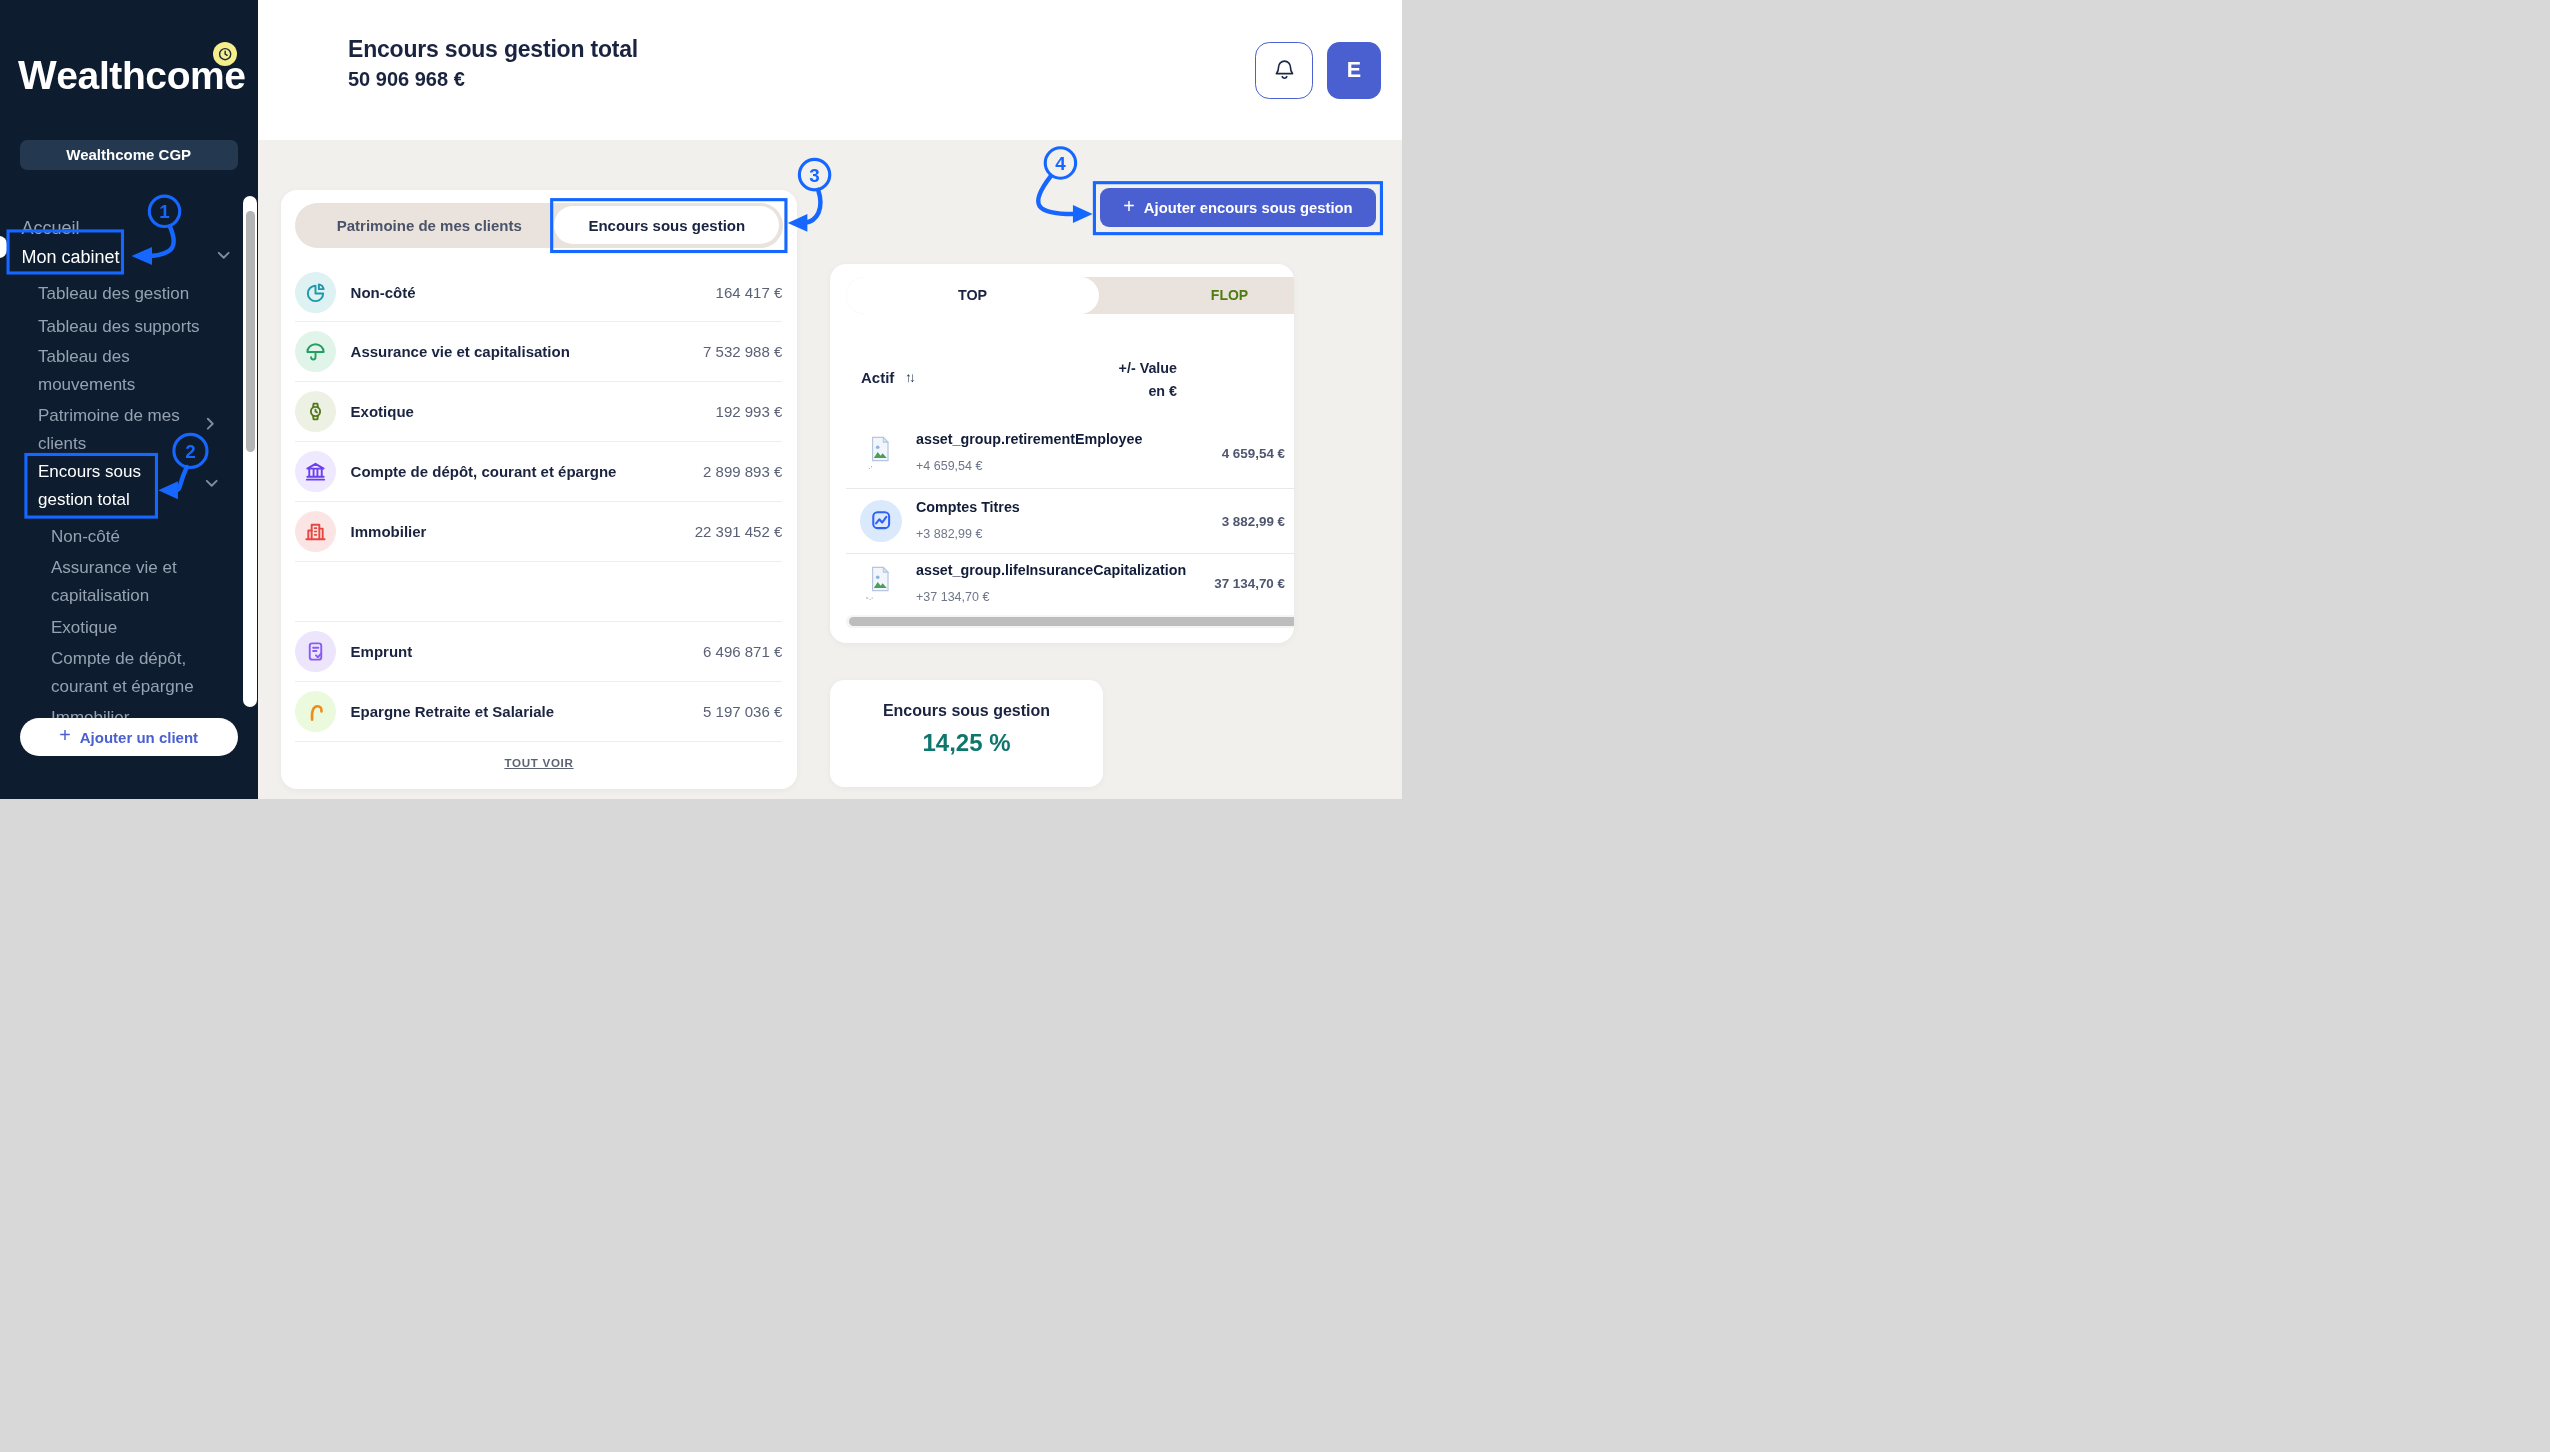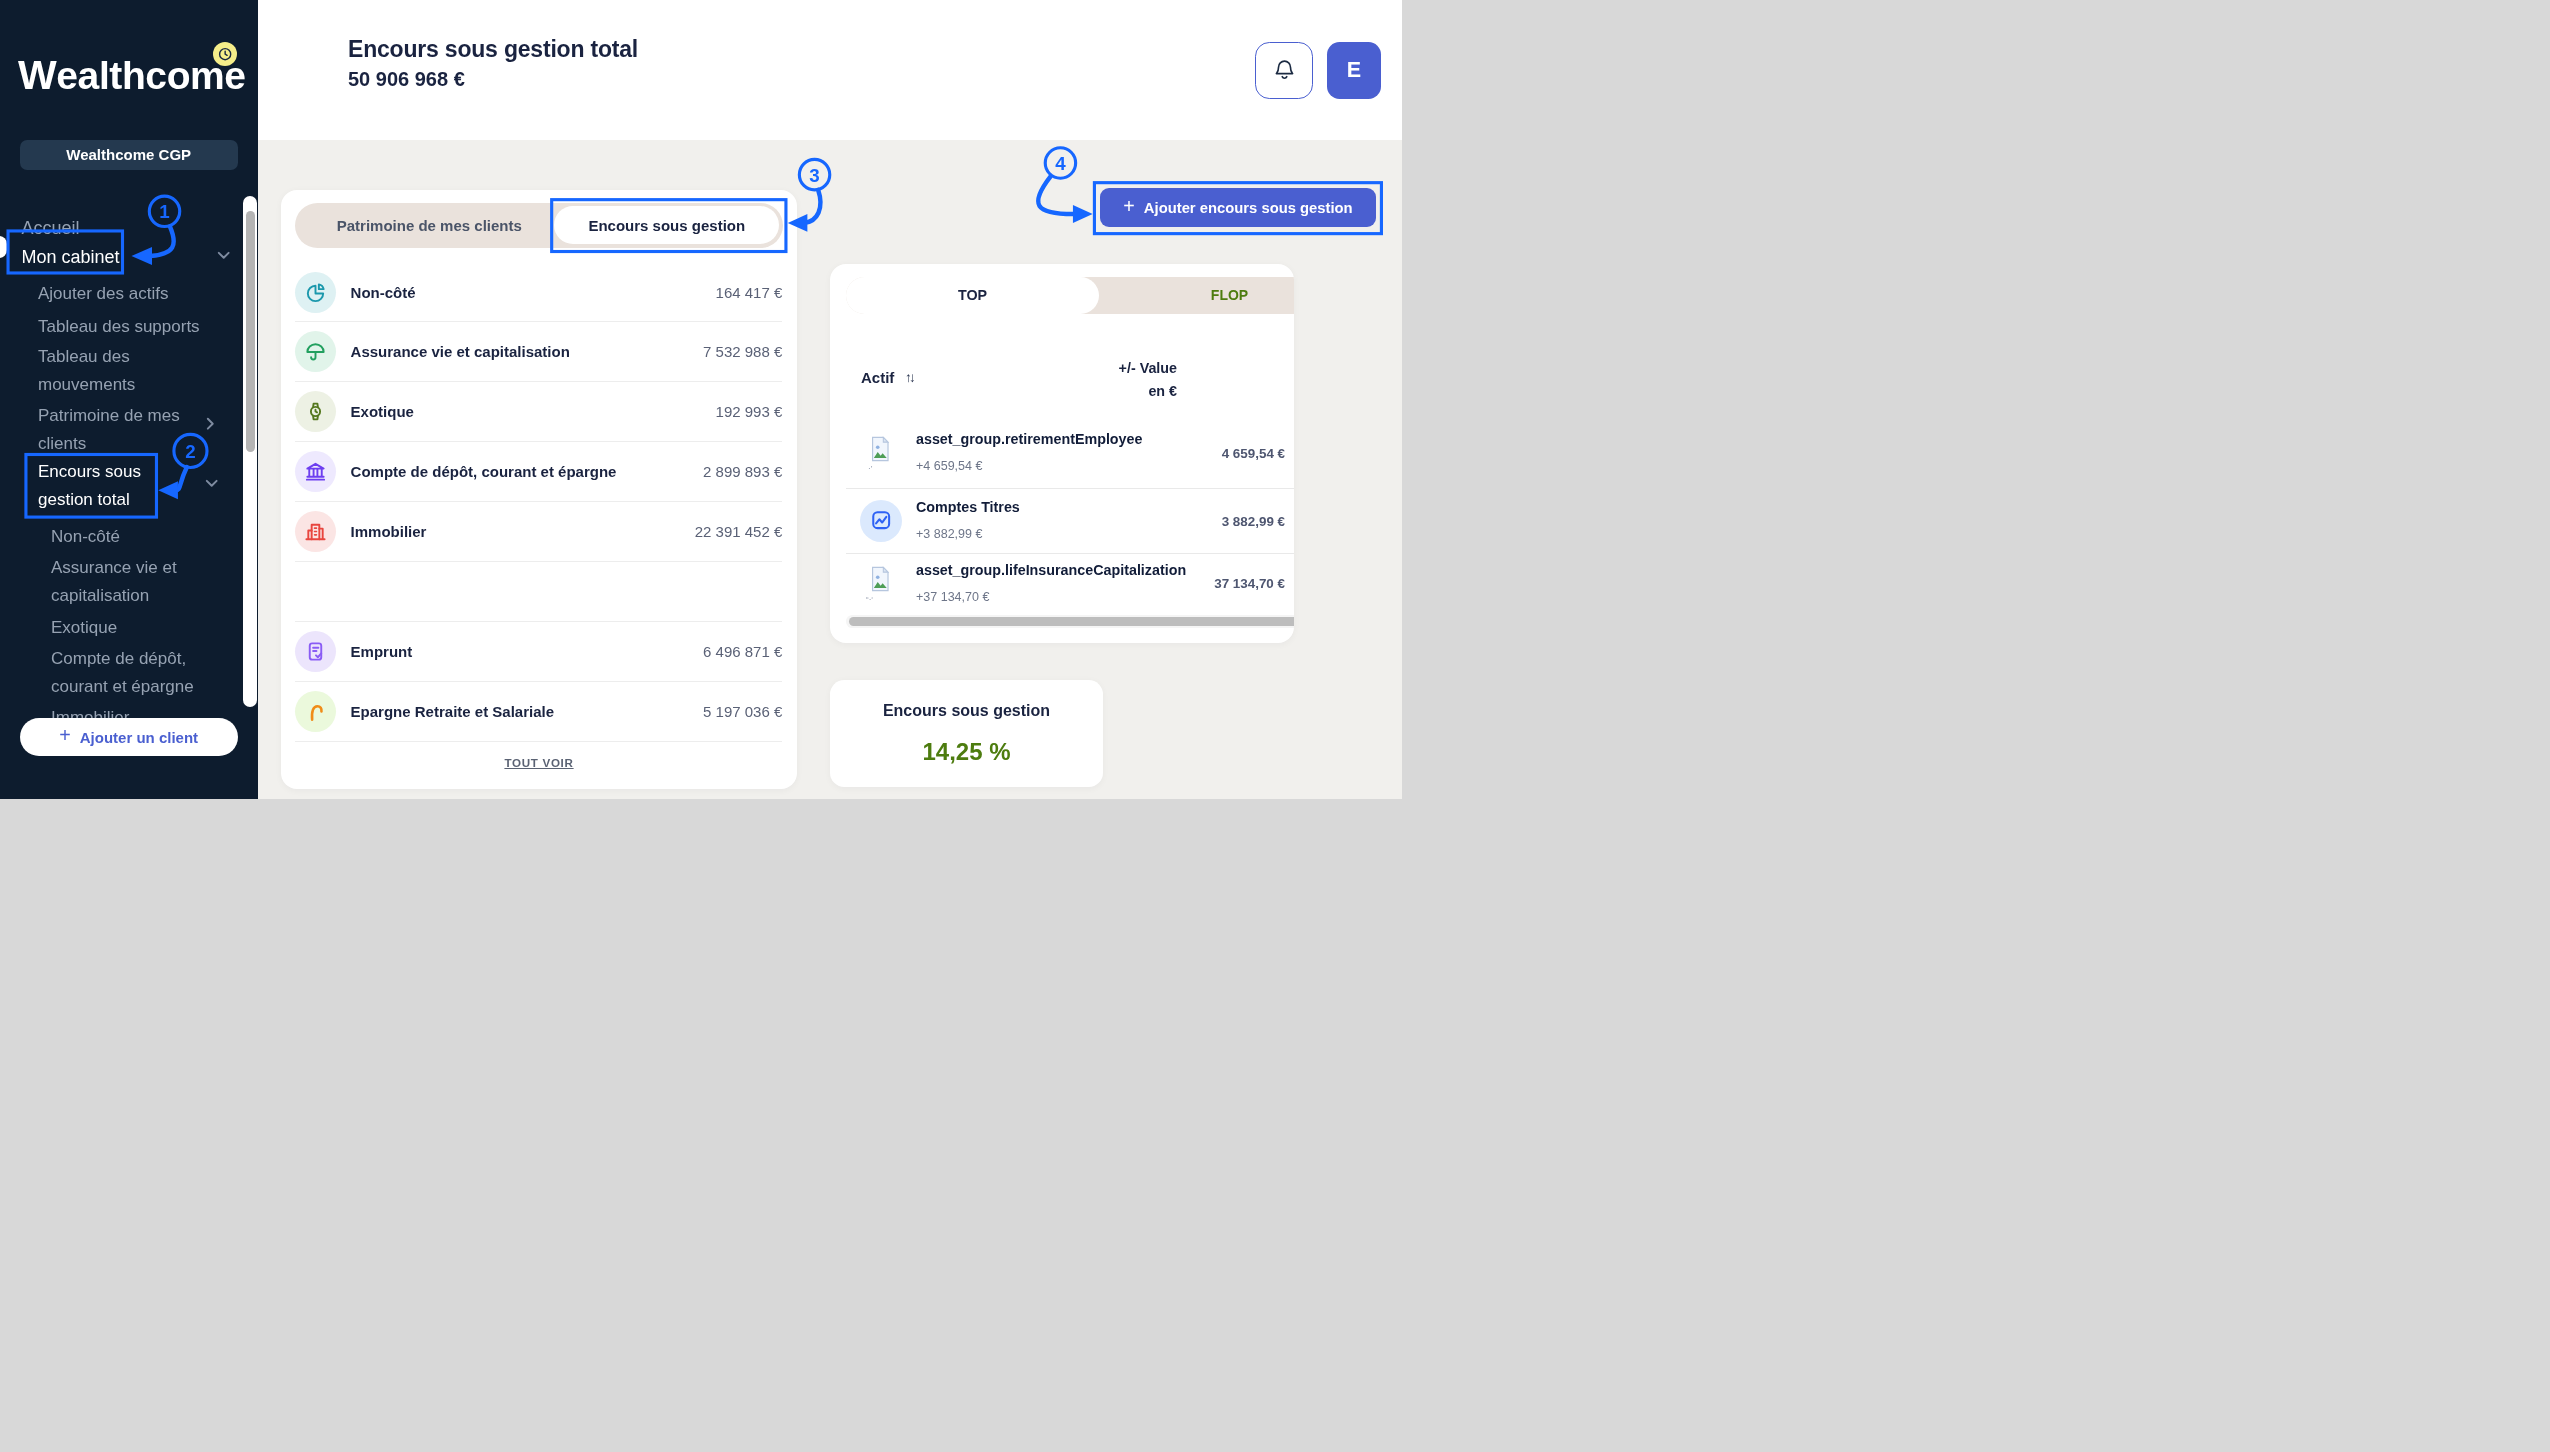--- a/index.html
+++ b/index.html
@@ -71,21 +71,21 @@
   .t-val{position:absolute;right:117px;font-size:13.4px;font-weight:600;color:#4E5670;white-space:nowrap;}
   .t-gain{position:absolute;left:511px;font-size:13.4px;font-weight:700;color:#3A54E4;white-space:nowrap;}
   .t-alt{position:absolute;font-size:8px;color:#8A93A6;}
   .imgcirc{position:absolute;width:42px;height:42px;border-radius:50%;background:#DBE9FD;
         display:flex;align-items:center;justify-content:center;}
   .hscroll-track{position:absolute;left:16px;top:351px;width:500px;height:12.5px;background:#f5f5f5;border-radius:6.3px;}
   .hscroll-thumb{position:absolute;left:2.7px;top:1.8px;width:462px;height:9px;background:#bdbdbd;border-radius:4.5px;cursor:pointer;}
 
   .kpi-card{left:830px;top:680px;width:273px;height:107px;border-radius:14.3px;text-align:center;}
   .kpi-label{margin-top:21.5px;font-size:16px;font-weight:700;color:#1A2340;}
-  .kpi-value{margin-top:18px;font-size:24px;font-weight:800;color:#4d7c0f;}
+  .kpi-value{margin-top:9px;font-size:24px;font-weight:800;color:#0f766e;}
 
   .add-encours{left:1100px;top:188px;width:276px;height:39px;background:#4A5FD0;border:none;border-radius:9px;
         color:#fff;font-size:14.8px;font-weight:700;display:flex;align-items:center;justify-content:center;gap:9px;
         cursor:pointer;z-index:6;}
 
   .annot{left:0;top:0;width:1402px;height:799px;z-index:40;pointer-events:none;}
   .annot text{font-family:"Liberation Sans",sans-serif;font-weight:800;font-size:21px;fill:#1667FF;}
 </style>
 </head>
 <body>
@@ -102,21 +102,21 @@
     </div>
     <div class="abs org-badge">Wealthcome CGP</div>
 
     <div class="abs nav-item lvl0" style="left:21.5px;top:214px;">Accueil</div>
     <div class="abs nav-item lvl0 active" style="left:21.5px;top:243px;">Mon cabinet</div>
     <div class="abs" style="left:217px;top:247px;">
       <svg width="13.4" height="9" viewBox="0 0 15 10">
           <polyline points="2,2 7.5,7.5 13,2" fill="none" stroke="#7E8BA0" stroke-width="2.2" stroke-linecap="round" stroke-linejoin="round"></polyline>
         </svg>
     </div>
-    <div class="abs nav-item" style="left:38px;top:280px;">Ajouter des actifs</div>
+    <div class="abs nav-item" style="left:38px;top:280px;">Tableau des gestion</div>
     <div class="abs nav-item" style="left:38px;top:313px;">Tableau des supports</div>
     <div class="abs nav-item" style="left:38px;top:343px;width:161px;">Tableau des mouvements</div>
     <div class="abs nav-item" style="left:38px;top:402px;width:170px;">Patrimoine de mes clients</div>
     <div class="abs" style="left:206px;top:417px;">
       <svg width="9" height="13.4" viewBox="0 0 10 15">
           <polyline points="2,2 7.5,7.5 2,13" fill="none" stroke="#7E8BA0" stroke-width="2.2" stroke-linecap="round" stroke-linejoin="round"></polyline>
         </svg>
     </div>
     <div class="abs nav-item active" style="left:38px;top:458px;width:121px;">Encours sous gestion total</div>
     <div class="abs" style="left:205px;top:475px;">

